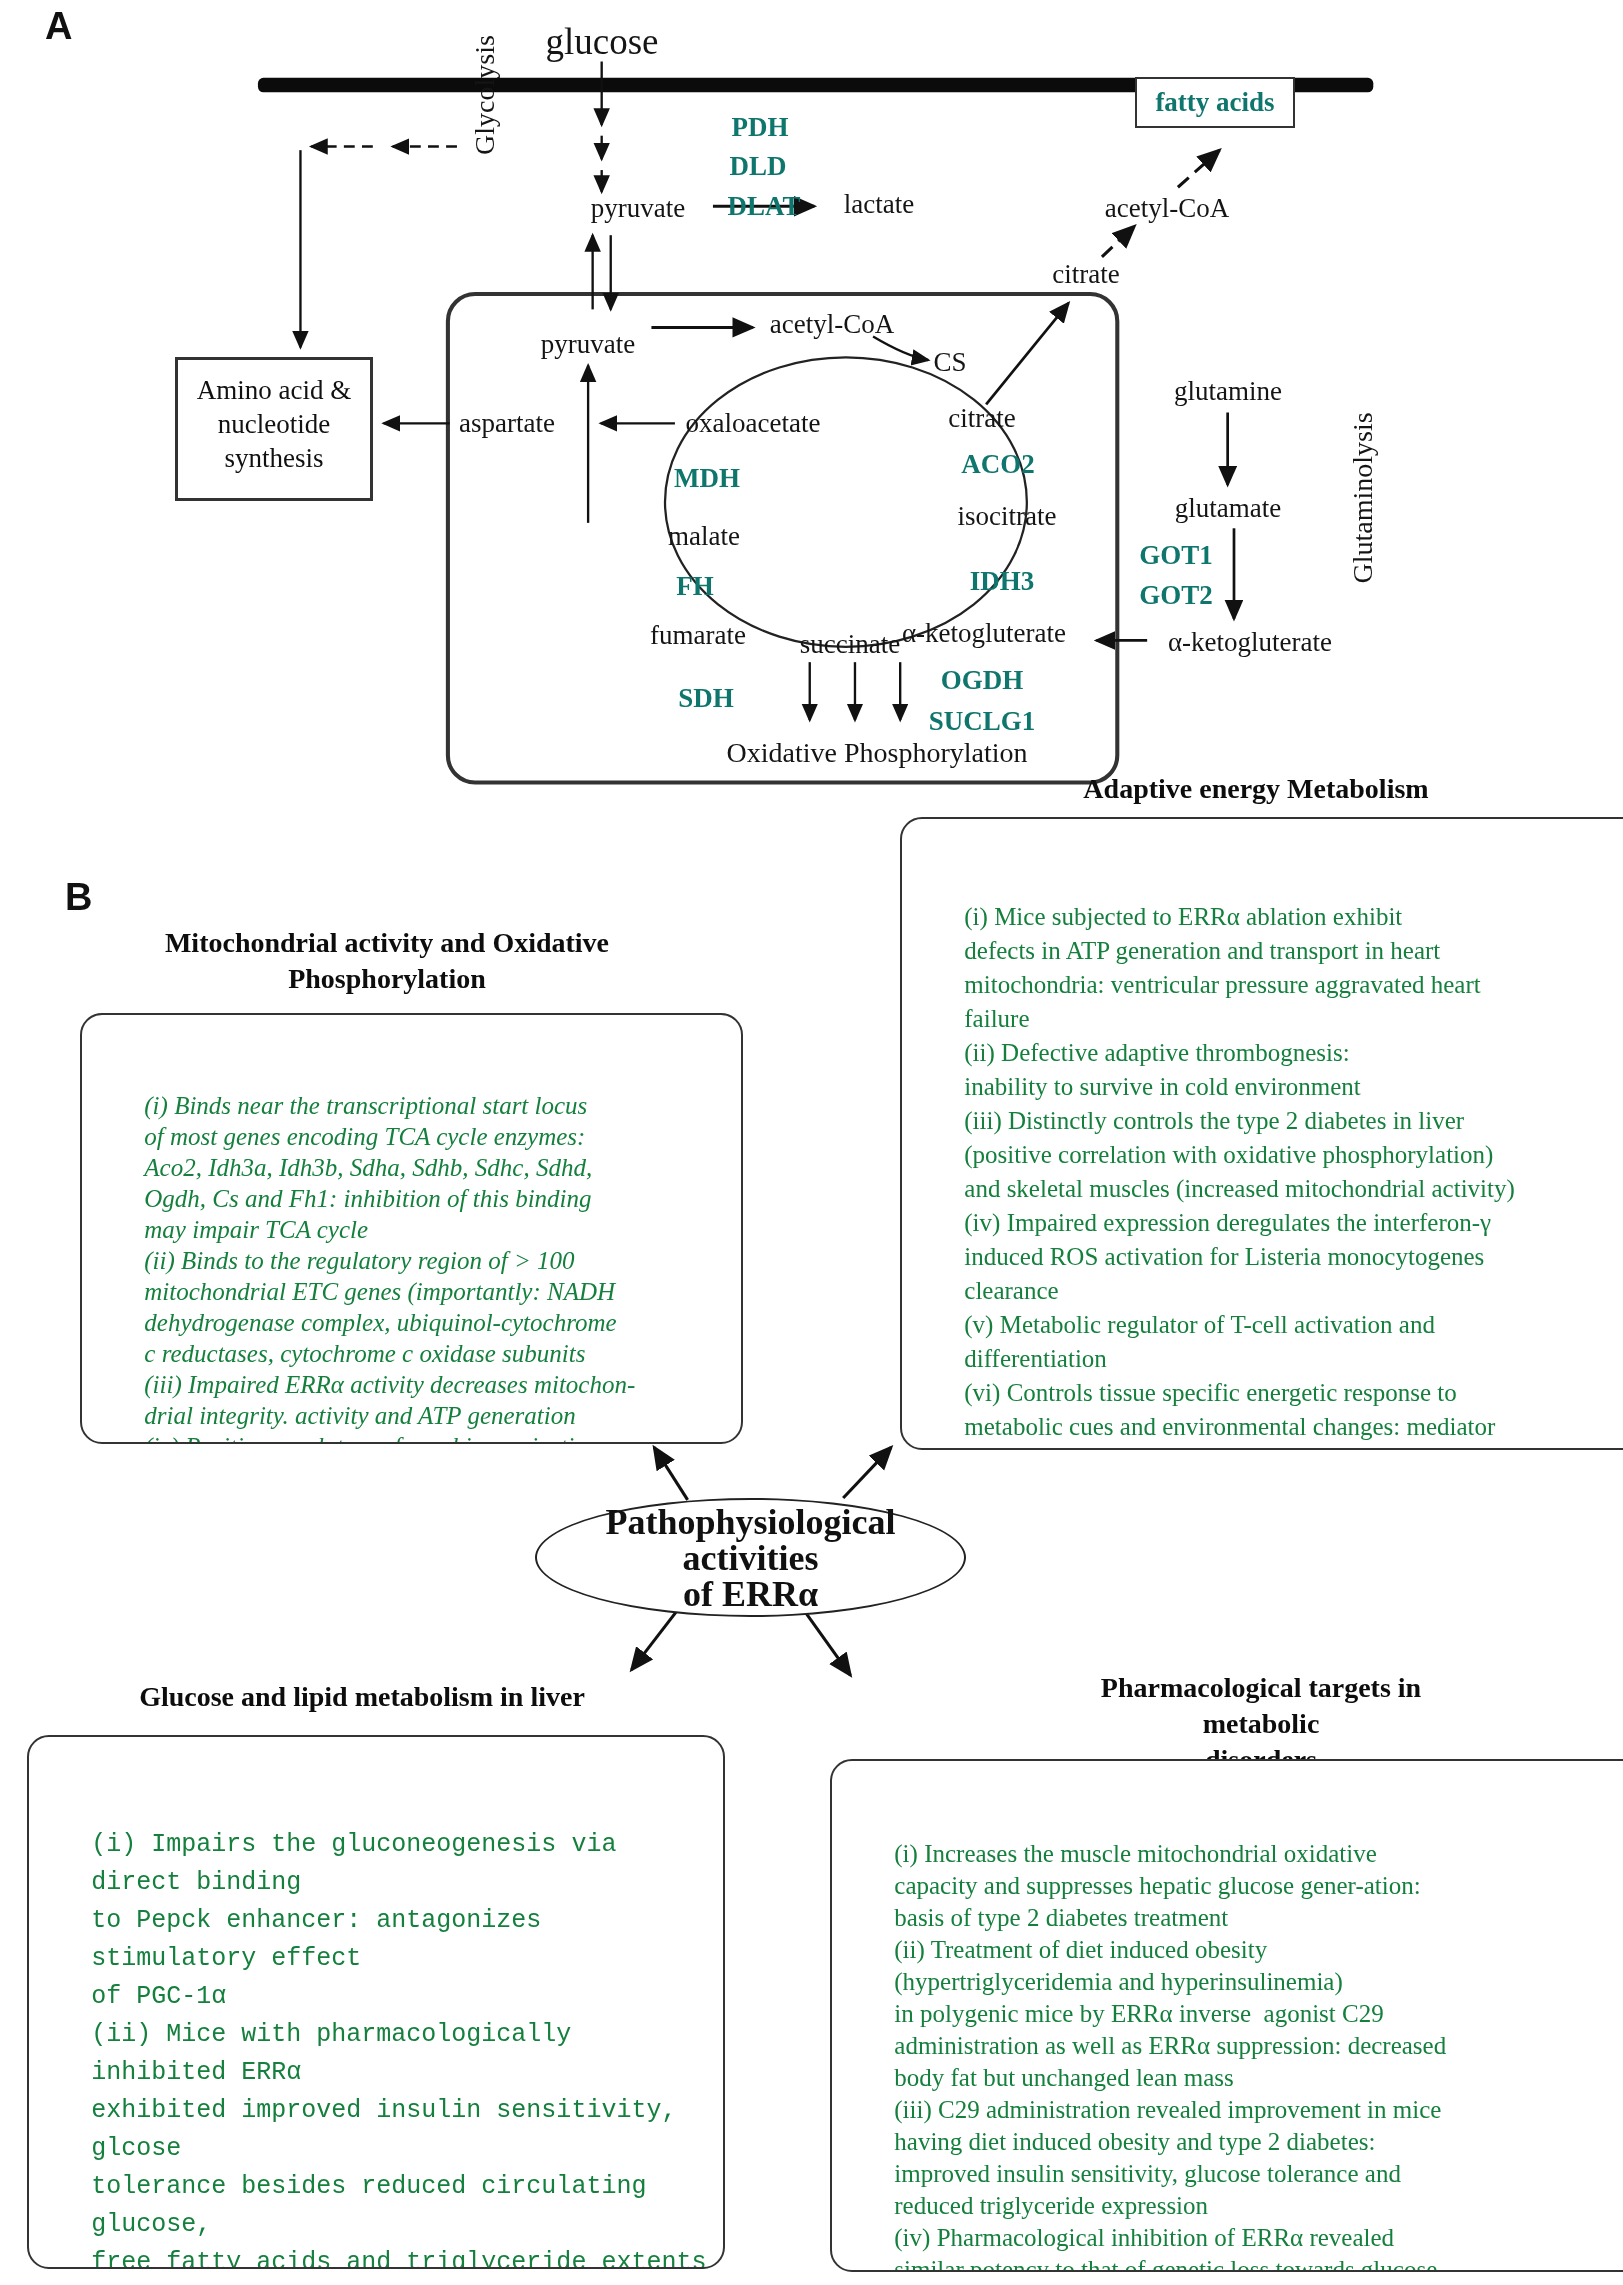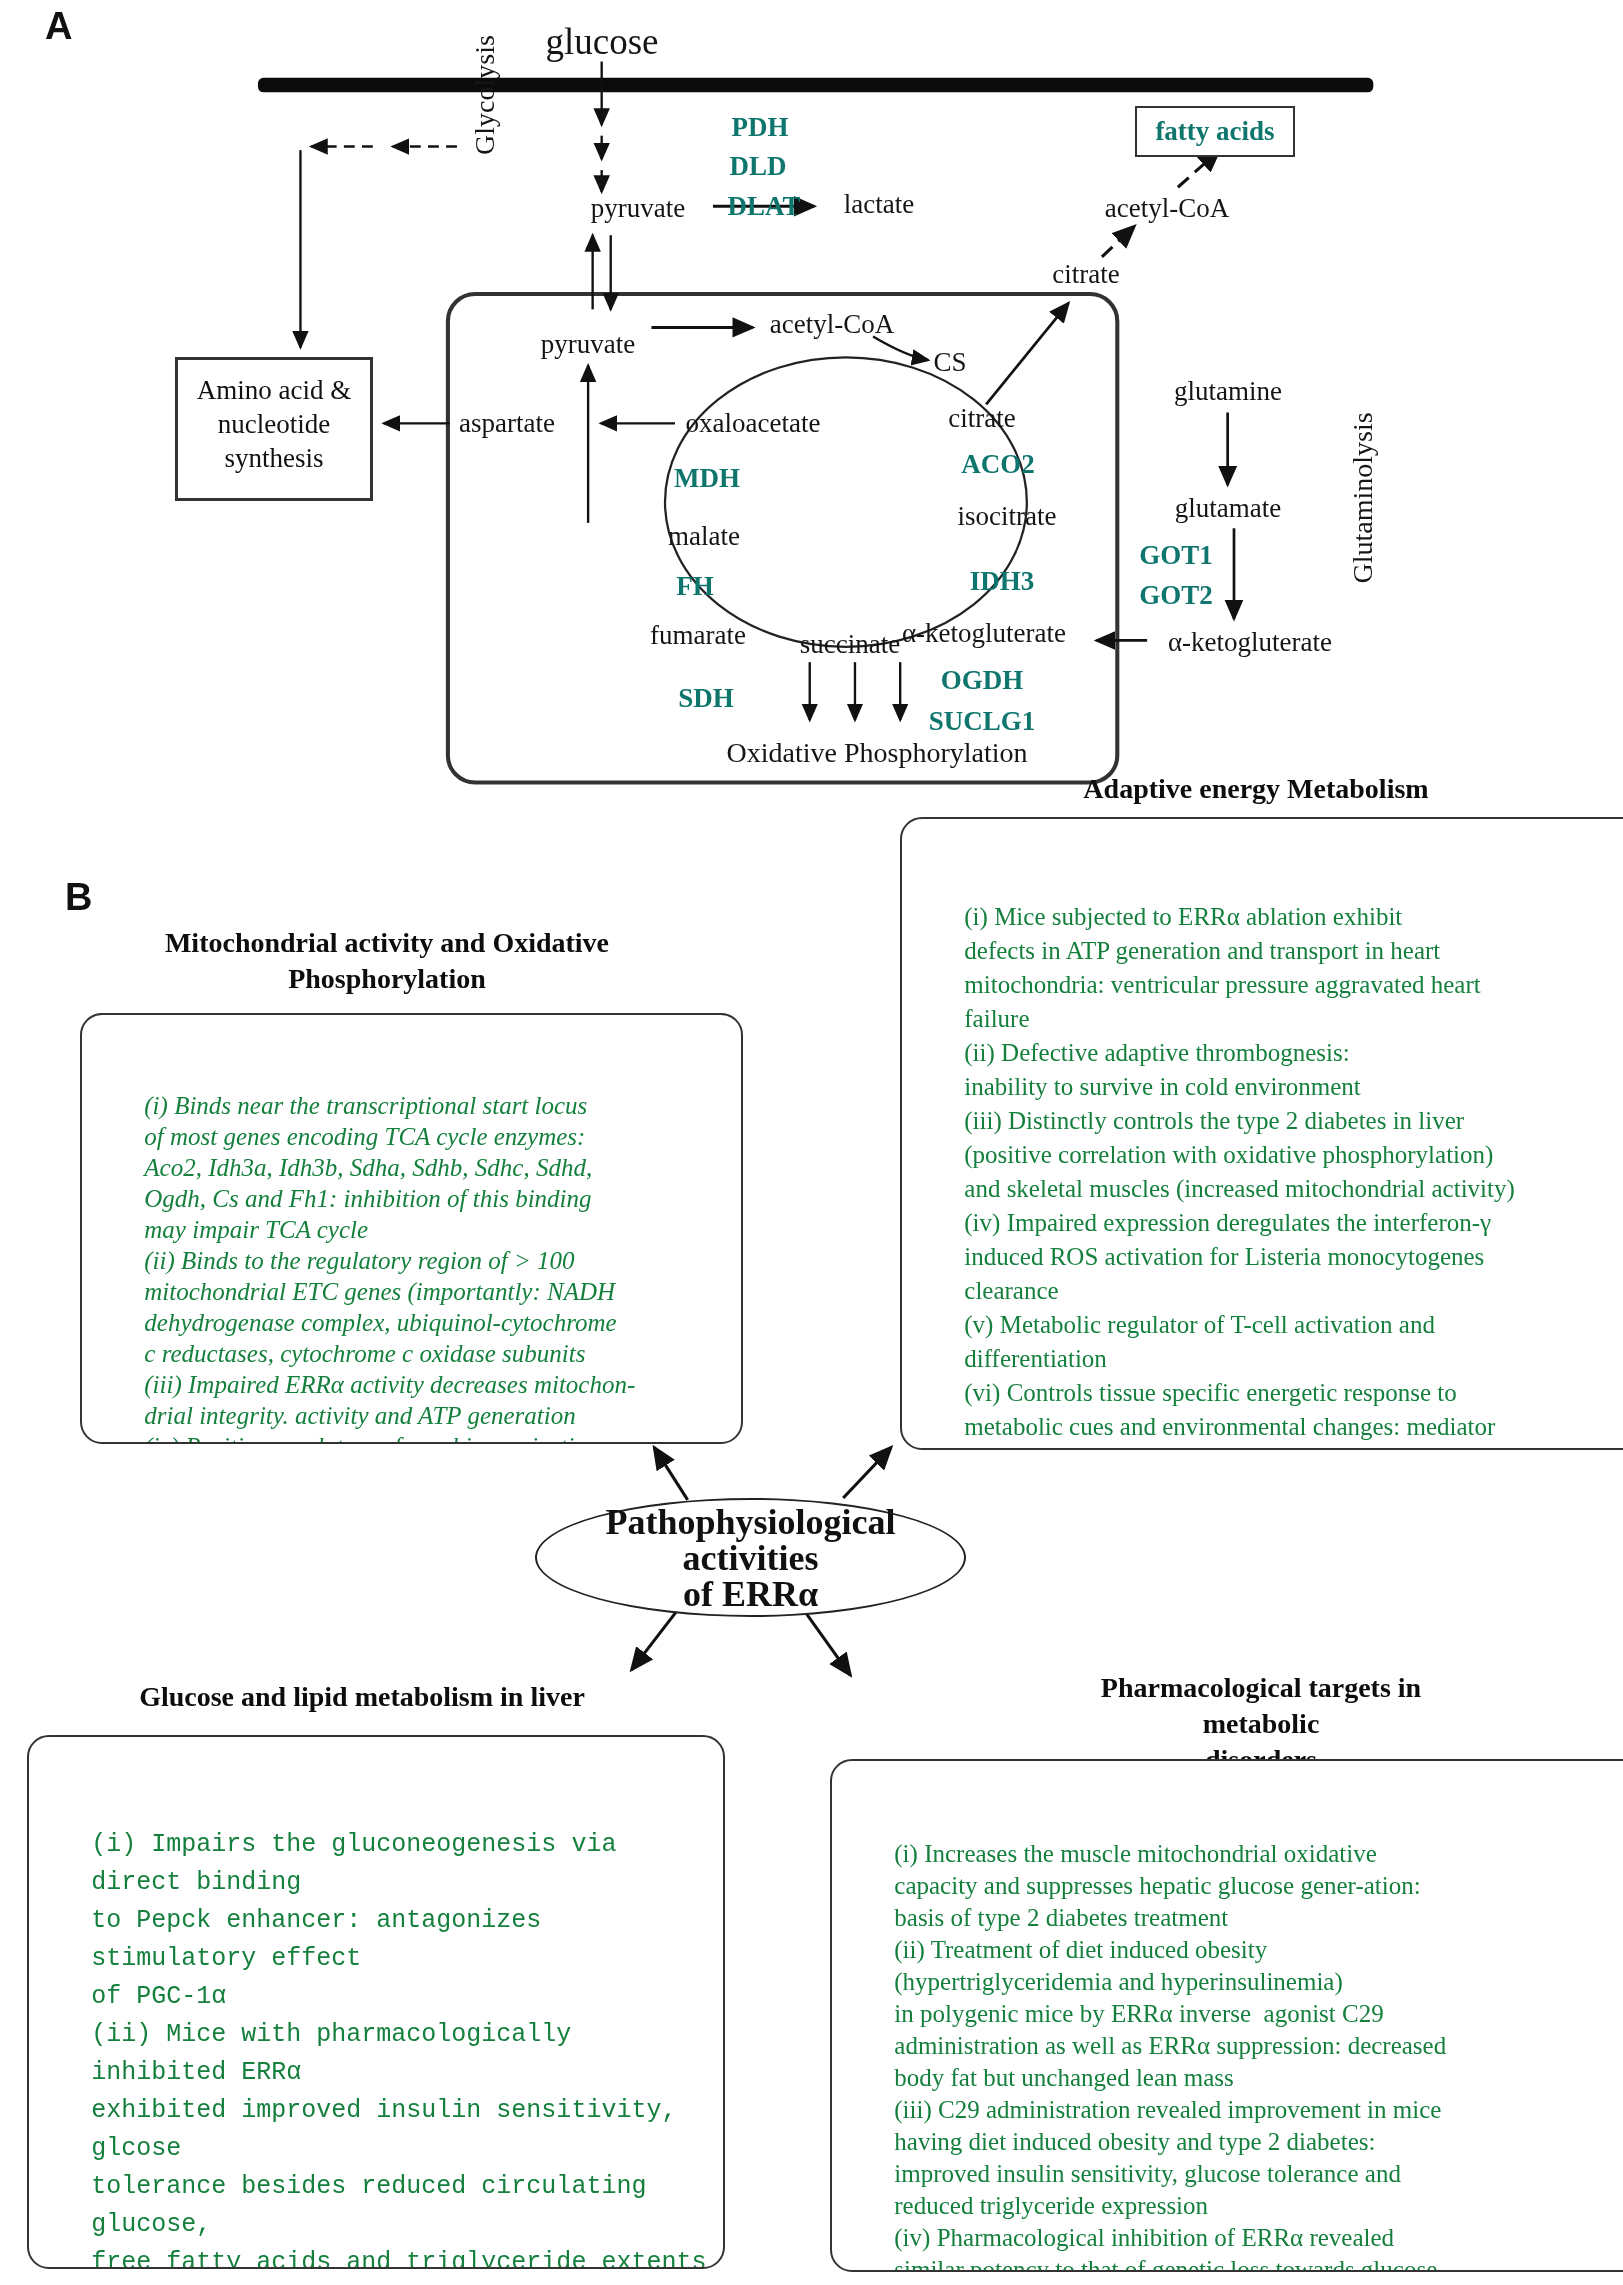--- a/index.html
+++ b/index.html
@@ -97,21 +97,21 @@
   <span class="lbl rot" style="left:1363px;top:498px;font-size:28px;">Glutaminolysis</span>
 
   <span class="lbl" style="left:602px;top:41px;font-size:37px;">glucose</span>
   <span class="lbl" style="left:638px;top:208px;">pyruvate</span>
   <span class="lbl" style="left:879px;top:204px;">lactate</span>
 
   <span class="lbl enz" style="left:760px;top:127px;">PDH</span>
   <span class="lbl enz" style="left:758px;top:166px;">DLD</span>
   <span class="lbl enz" style="left:764px;top:206px;">DLAT</span>
 
-  <div class="sbox fatty" style="left:1135px;top:106px;width:156px;height:47px;">
+  <div class="sbox fatty" style="left:1135px;top:77px;width:156px;height:47px;">
     <span class="enz">fatty acids</span>
   </div>
   <span class="lbl" style="left:1167px;top:208px;">acetyl-CoA</span>
   <span class="lbl" style="left:1086px;top:274px;">citrate</span>
 
   <div class="sbox amino" style="left:175px;top:357px;width:192px;height:125px;">Amino acid &amp;
 nucleotide
 synthesis</div>
 
   <span class="lbl" style="left:507px;top:423px;">aspartate</span>

